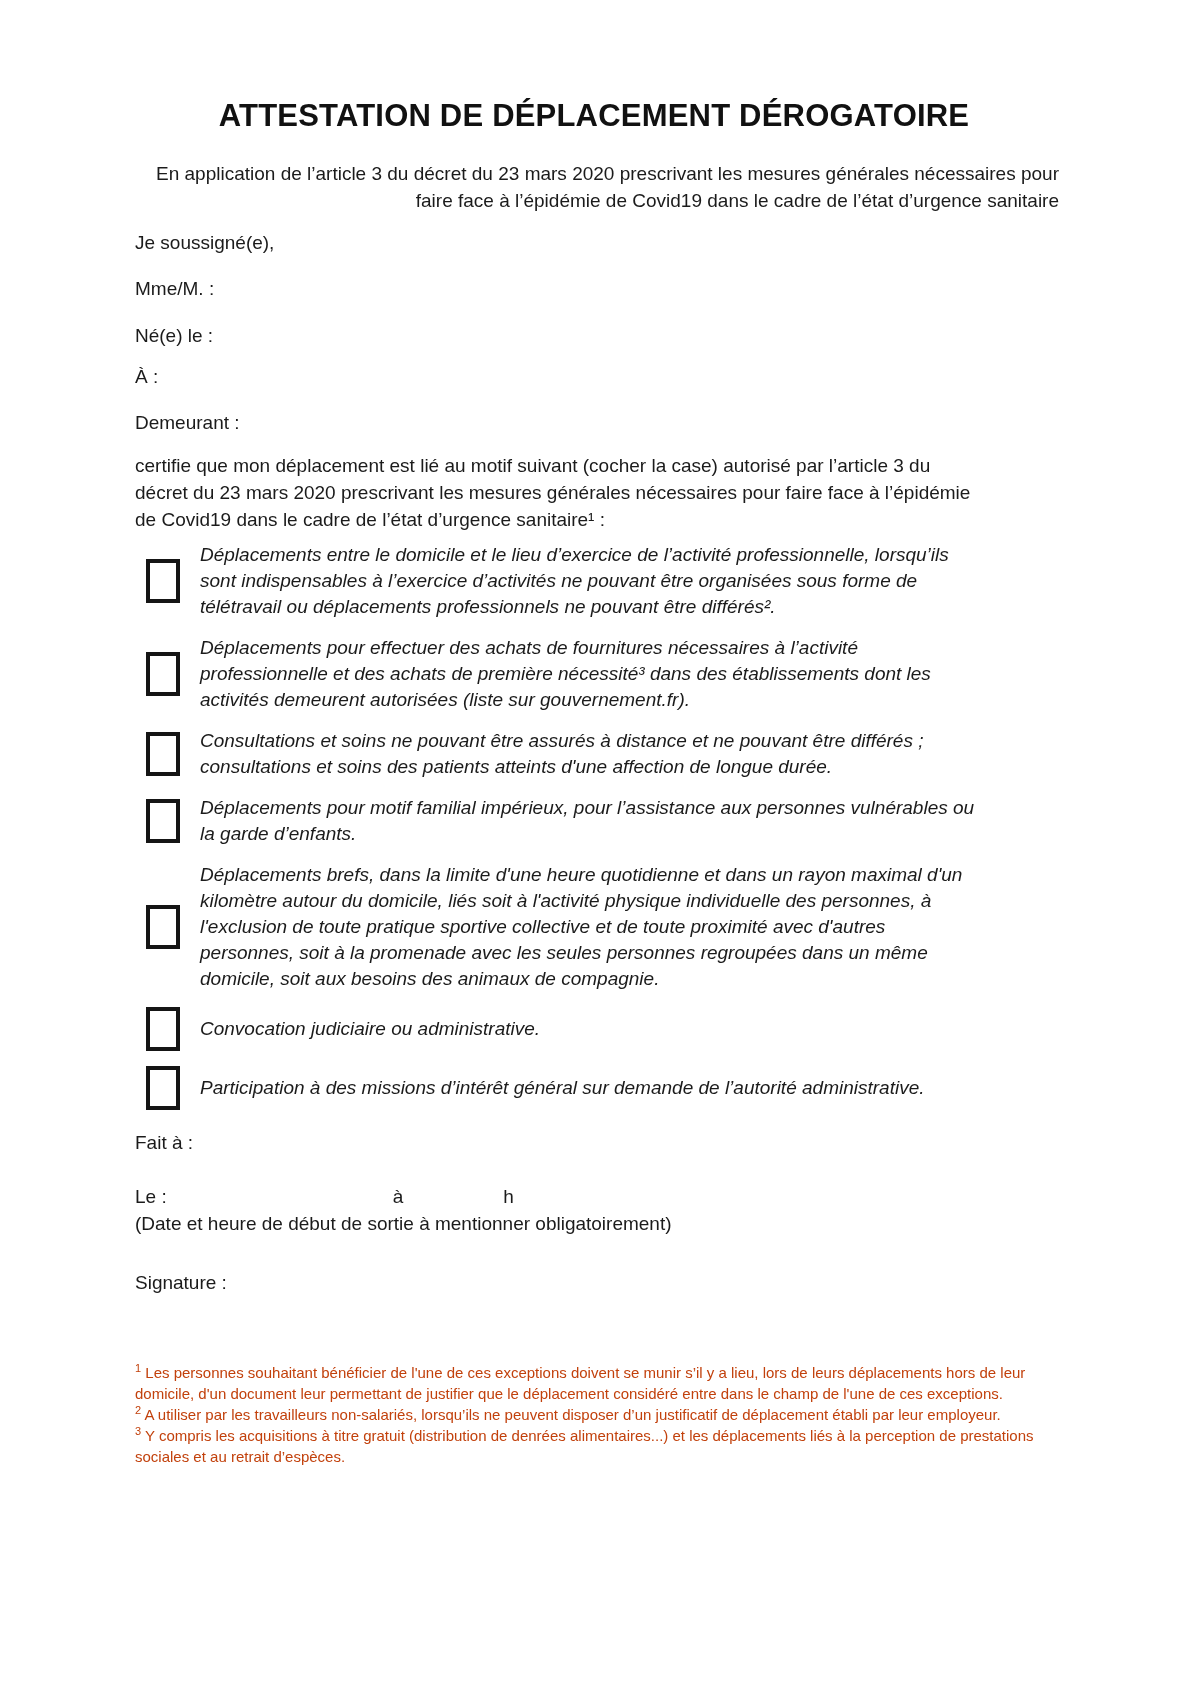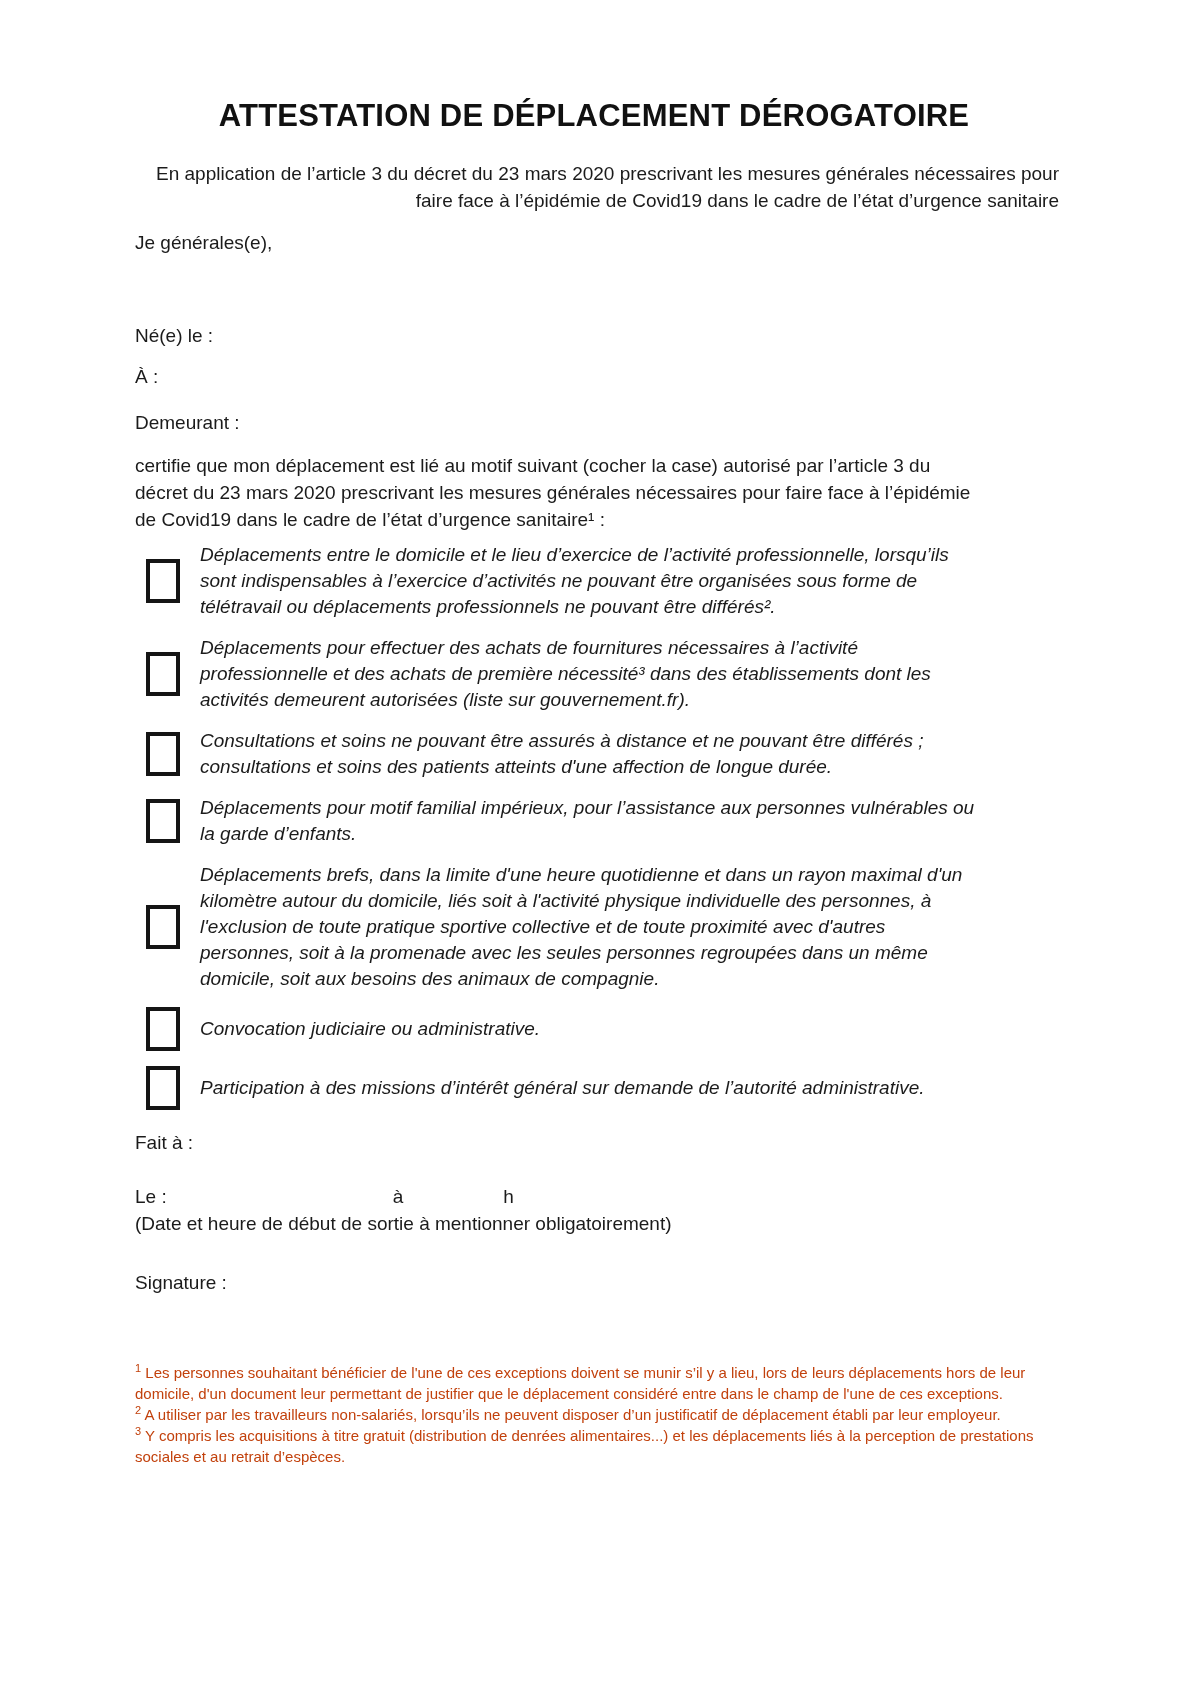--- a/index.html
+++ b/index.html
@@ -93,22 +93,26 @@
 </style>
 </head>
 <body>
 
 <div class="page">
 
   <h1 class="doc-title">ATTESTATION DE DÉPLACEMENT DÉROGATOIRE</h1>
 
   <p class="doc-subtitle">En application de l’article 3 du décret du 23 mars 2020 prescrivant les mesures générales nécessaires pour faire face à l’épidémie de Covid19 dans le cadre de l’état d’urgence sanitaire</p>
 
-  <p class="intro">Je générales(e),</p>
+  <p class="intro">Je soussigné(e),</p>
 
+  <div class="field-1 field">
+    <span>Mme/M. :</span>
+    <span class="fill"></span>
+  </div>
 
   <div class="field-2 field">
     <span>Né(e) le :</span>
     <span class="fill"></span>
   </div>
 
   <div class="field-3 field">
     <span>À :</span>
     <span class="fill"></span>
   </div>

